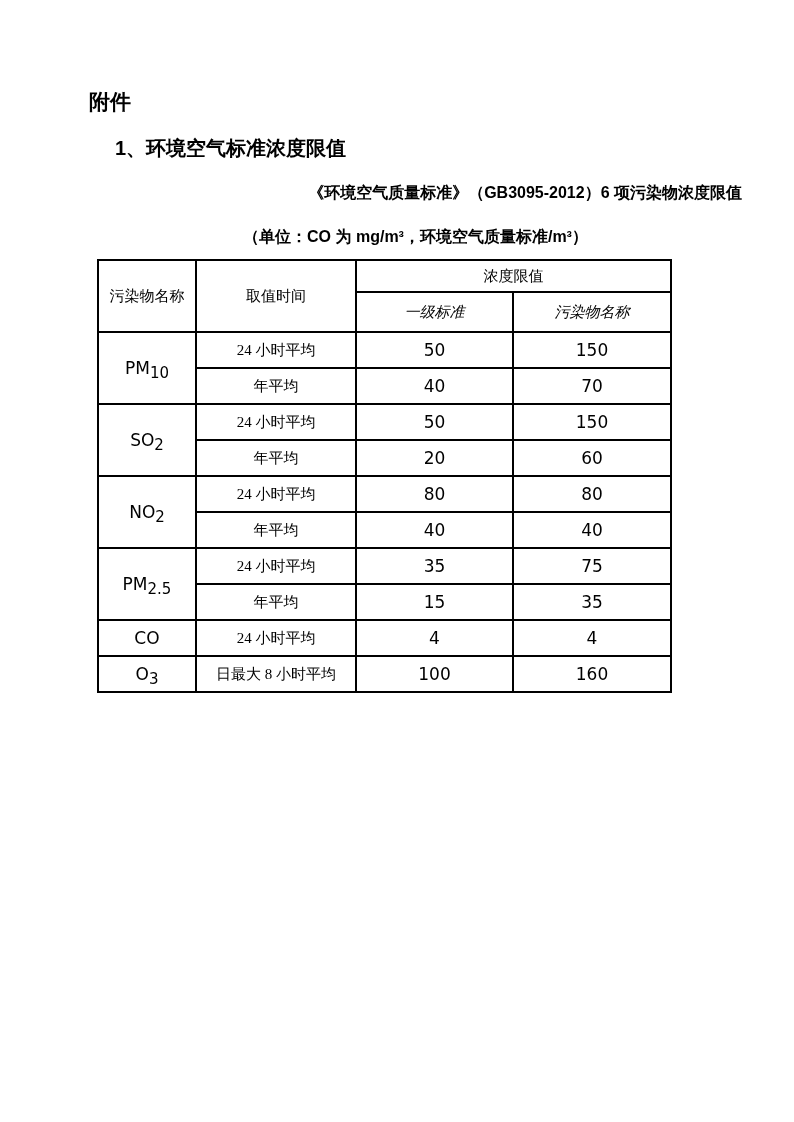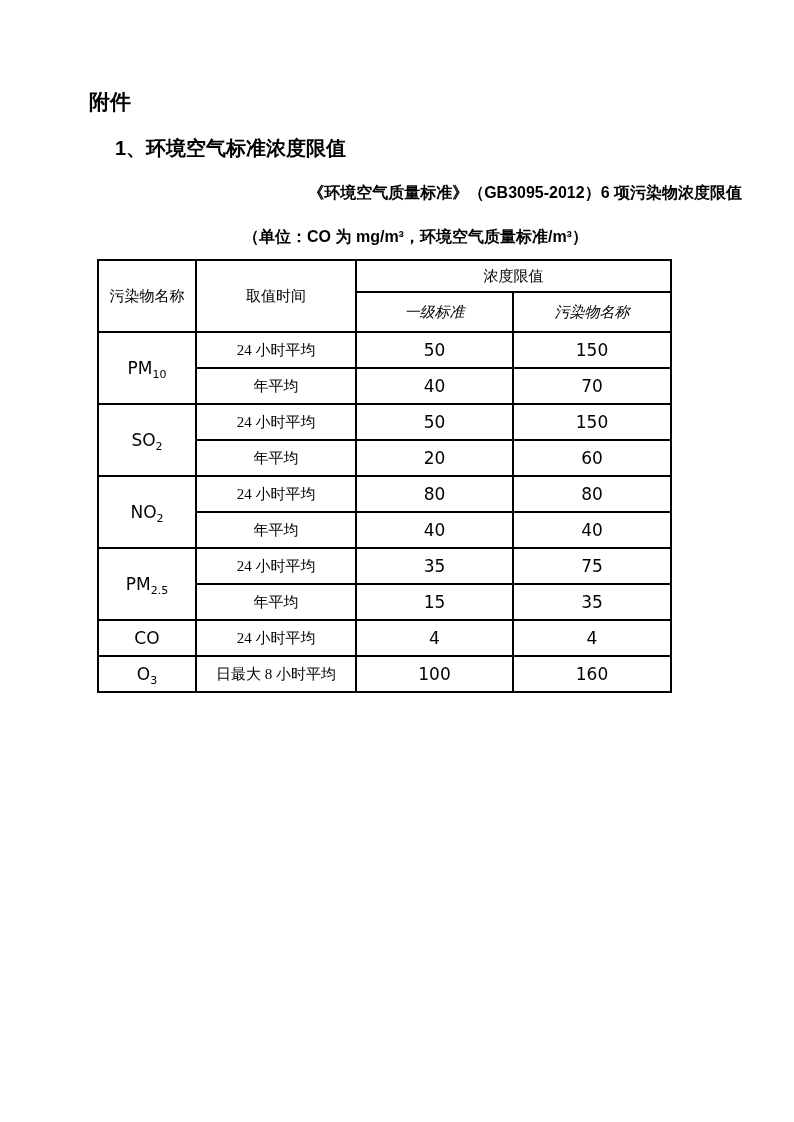--- a/index.html
+++ b/index.html
@@ -35,21 +35,21 @@
   }
   table.limits th, table.limits td {
     border:2px solid #000; text-align:center; vertical-align:middle;
     padding:0; font-weight:normal;
   }
   tr.hrow1 { height:32px; }
   tr.hrow2 { height:40px;font-style:italic; }
   tr.drow  { height:36px; }
   .cn  { font-family:"Liberation Serif", serif; font-size:15px; }
   .poll, .val { font-family:"DejaVu Sans", sans-serif; font-size:17px; }
-  sub { font-size:11px; line-height:0; }
+  sub { font-size:15px; line-height:0; }
   .body-para {
     margin-top:2px;
     font-family:"Liberation Serif", serif;
     font-size:19px; line-height:45px;
     text-align:justify; text-indent:38px;
   }
 </style>
 </head>
 <body>
 

